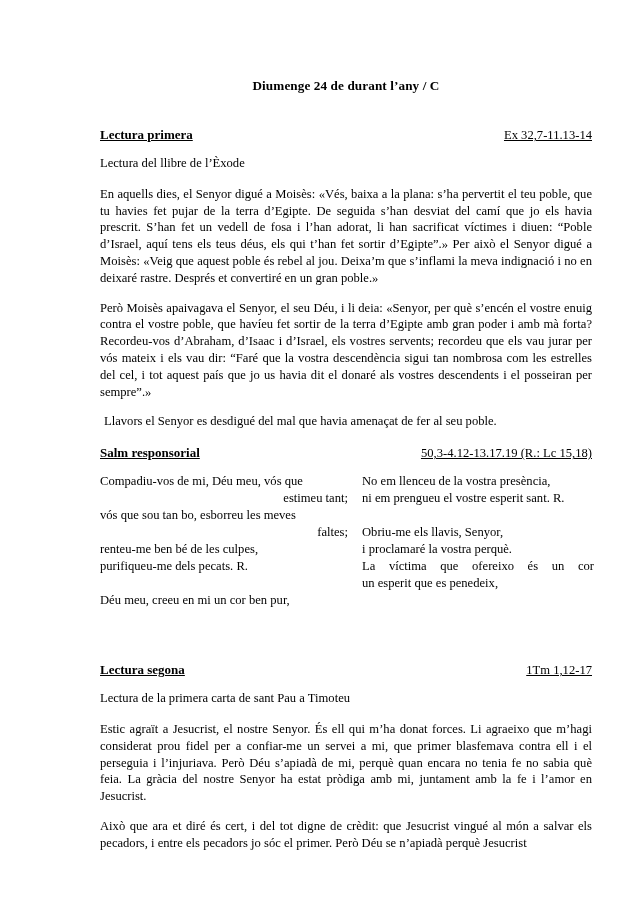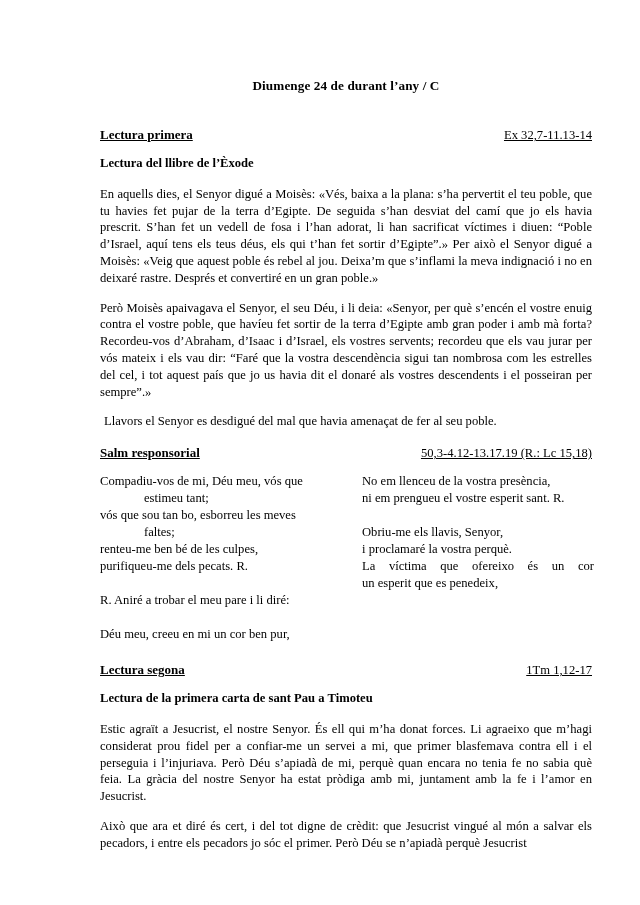--- a/index.html
+++ b/index.html
@@ -42,21 +42,20 @@
     font-size: 13px;
   }
   .section-head .ref {
     font-weight: normal;
     font-size: 12.6px;
   }
   .incipit {
     font-size: 12.6px;
     margin: 0 0 14px 0;
     line-height: 1.33;
-    font-weight: bold;
   }
   p.body {
     font-size: 12.6px;
     line-height: 1.335;
     text-align: justify;
     text-justify: inter-word;
     margin: 0 0 13px 0;
     hyphens: none;
   }
   p.body.single {
@@ -91,20 +90,21 @@
   }
   .stanza:last-child {
     margin-bottom: 0;
   }
   .vline {
     display: block;
     white-space: nowrap;
   }
   .vline.cont {
     padding-left: 44px;
+    text-align: right;
   }
   .vline.justified {
     text-align: justify;
     text-align-last: justify;
     white-space: normal;
   }
 </style>
 </head>
 <body>
 
@@ -132,21 +132,20 @@
     <div class="psalm-col left">
         <div class="stanza">
           <span class="vline">Compadiu-vos de mi, Déu meu, vós que</span>
           <span class="vline cont">estimeu tant;</span>
           <span class="vline">vós que sou tan bo, esborreu les meves</span>
           <span class="vline cont">faltes;</span>
           <span class="vline">renteu-me ben bé de les culpes,</span>
           <span class="vline">purifiqueu-me dels pecats. R.</span>
         </div>
         <div class="stanza">
-          <span class="vline">R. Aniré a trobar el meu pare i li diré:</span>
         </div>
         <div class="stanza">
           <span class="vline">Déu meu, creeu en mi un cor ben pur,</span>
         </div>
       </div>
     <div class="psalm-col right">
         <div class="stanza">
           <span class="vline">No em llenceu de la vostra presència,</span>
           <span class="vline">ni em prengueu el vostre esperit sant. R.</span>
         </div>

